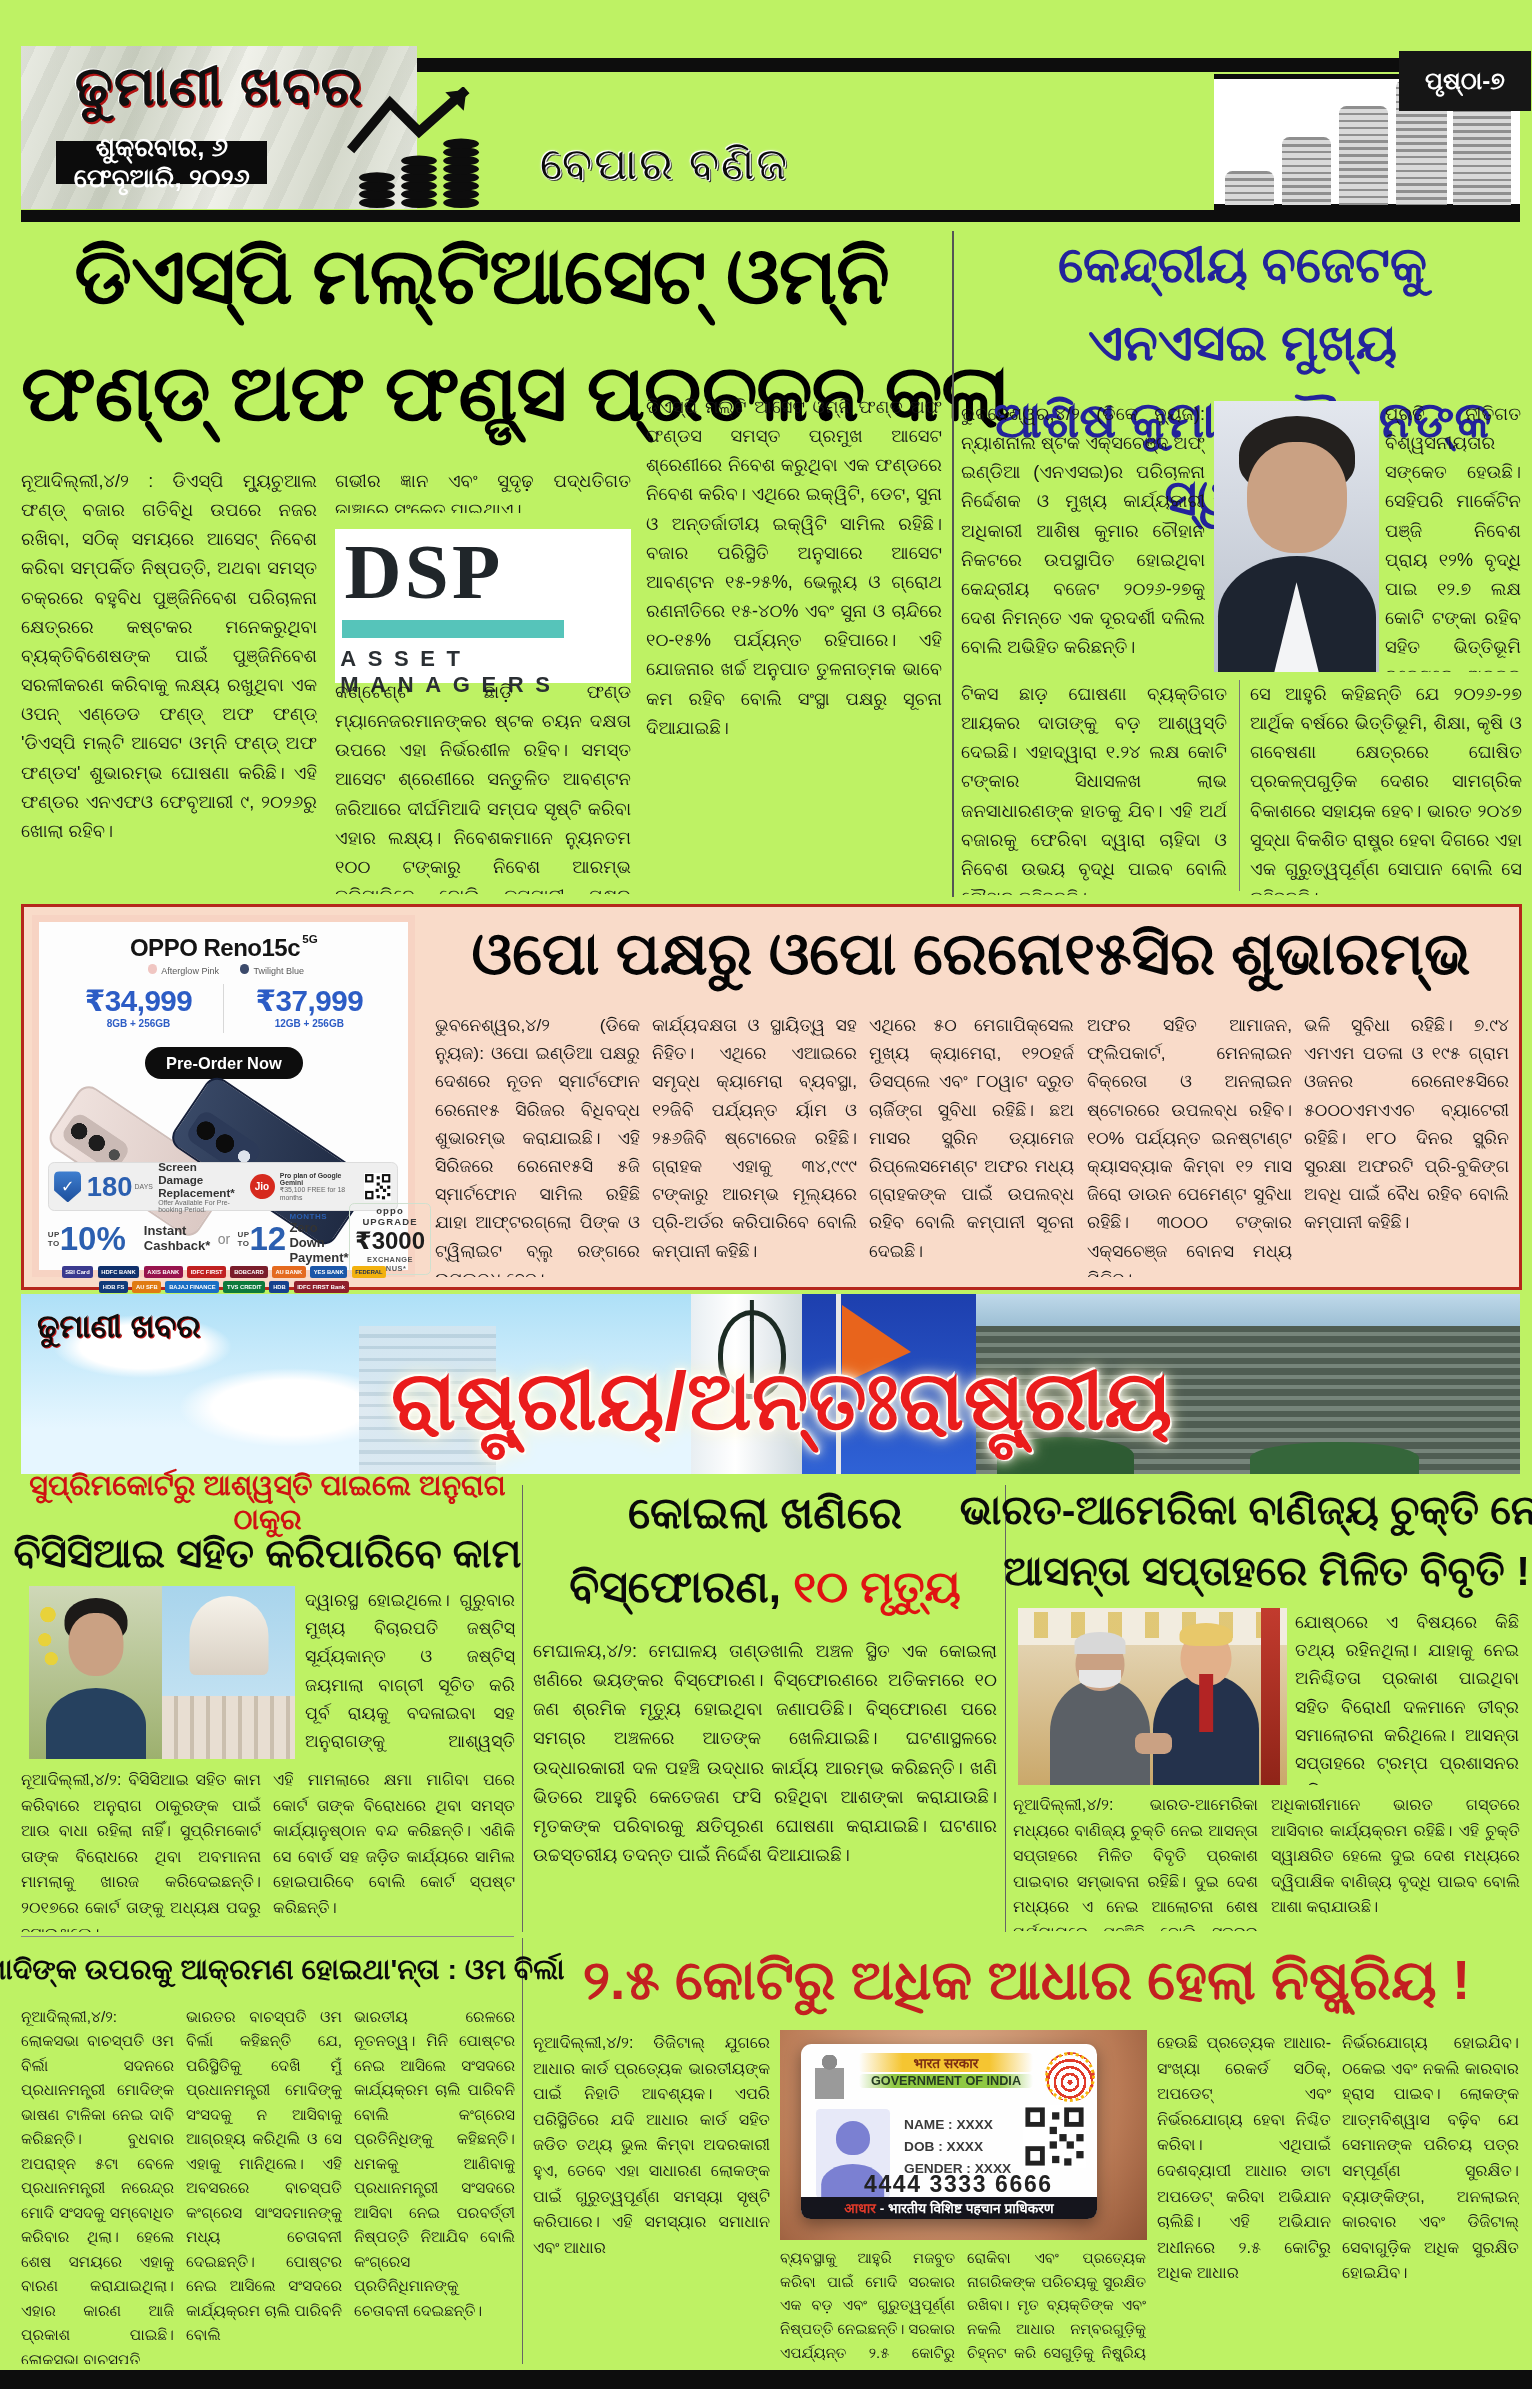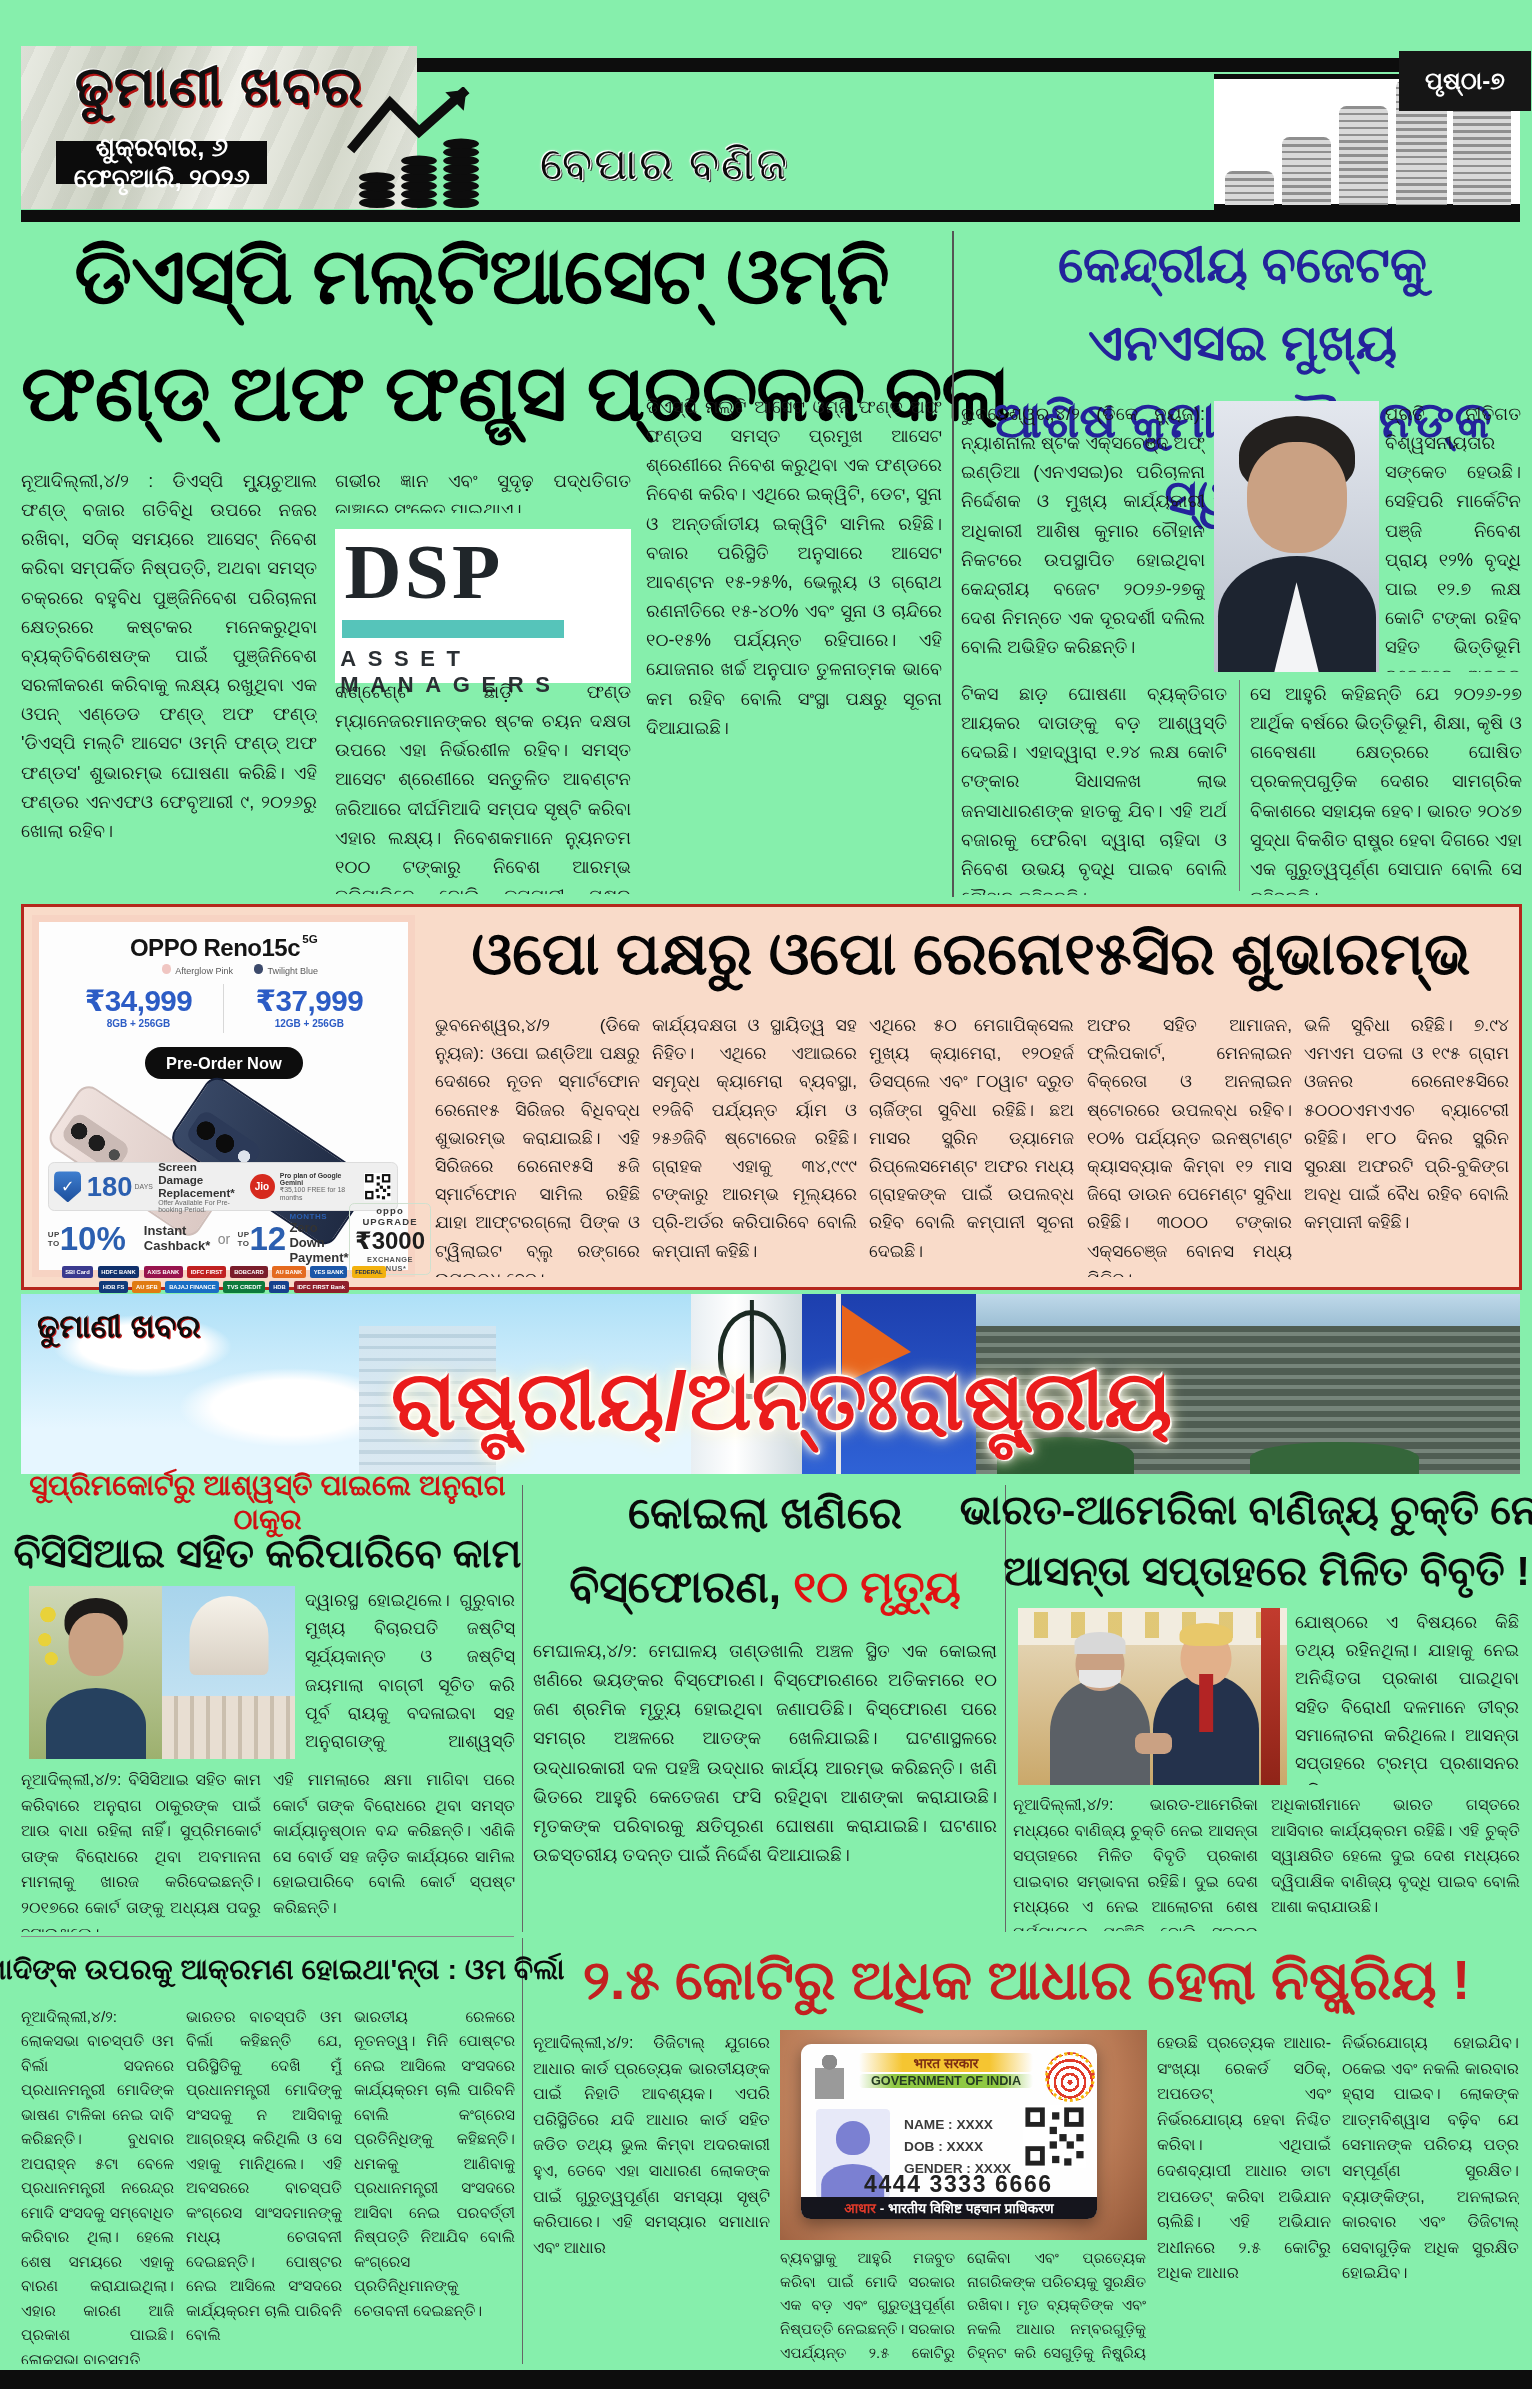--- a/index.html
+++ b/index.html
@@ -1,16 +1,16 @@
 <!DOCTYPE html>
 <html style="font-size:8.4px"><head>
 <meta charset="utf-8">
 <style>
   html,body{margin:0;padding:0;background:#9a9a9a;}
-  #page{position:relative;width:1533px;height:2389px;background:#86efac;overflow:hidden;
+  #page{position:relative;width:1533px;height:2389px;background:#bef264;overflow:hidden;
         font-family:"Liberation Sans","DejaVu Sans",sans-serif;color:#141414;}
   .abs{position:absolute;}
   .body-text{font-size:18px;line-height:1.62;text-align:justify;color:#161616;overflow:hidden;}
   .body-text-sm{font-size:16px;line-height:1.6;text-align:justify;color:#161616;overflow:hidden;}
   .rule-v{position:absolute;width:1.6px;background:#555;}
   .rule-h{position:absolute;height:1.6px;background:#555;}
   .bar-black{position:absolute;background:#0d0d0d;}
   .center{display:flex;align-items:center;justify-content:center;text-align:center;}
 
   
@@ -210,21 +210,21 @@
   <div class="rule-v" style="left:1239px;top:680px;height:211px;width:1.1px;background:#777;"></div>
   <div class="abs body-text" style="left:1250px;top:680px;width:272px;height:215px;">ସେ ଆହୁରି କହିଛନ୍ତି ଯେ ୨୦୨୬-୨୭ ଆର୍ଥିକ ବର୍ଷରେ ଭିତ୍ତିଭୂମି, ଶିକ୍ଷା, କୃଷି ଓ ଗବେଷଣା କ୍ଷେତ୍ରରେ ଘୋଷିତ ପ୍ରକଳ୍ପଗୁଡ଼ିକ ଦେଶର ସାମଗ୍ରିକ ବିକାଶରେ ସହାୟକ ହେବ। ଭାରତ ୨୦୪୭ ସୁଦ୍ଧା ବିକଶିତ ରାଷ୍ଟ୍ର ହେବା ଦିଗରେ ଏହା ଏକ ଗୁରୁତ୍ୱପୂର୍ଣ୍ଣ ସୋପାନ ବୋଲି ସେ କହିଛନ୍ତି।</div>
 
   <div id="oppo-strip" class="abs" style="left:21px;top:904px;width:1495px;height:380px;">
 
     <div id="ad-box" class="abs" style="left:8.4px;top:8.4px;width:369px;height:348px;">
       <div class="abs" style="left:0;top:9.5px;width:100%;text-align:center;">
         <span class="ad-title">OPPO Reno15c</span>
         <span class="ad-sup">5G</span>
       </div>
-      <div class="abs" style="left:16px;top:42px;width:100%;display:flex;justify-content:center;gap:21px;align-items:center;">
+      <div class="abs" style="left:2px;top:42px;width:100%;display:flex;justify-content:center;gap:21px;align-items:center;">
         <span><span class="color-dot" style="background:#f0c6c2;"></span><span class="color-label">Afterglow Pink</span></span>
         <span><span class="color-dot" style="background:#3c4a6b;"></span><span class="color-label">Twilight Blue</span></span>
       </div>
       <div class="abs" style="left:0;top:62px;width:100%;display:flex;justify-content:center;">
         <div style="width:46%;text-align:center;">
           <div class="price">₹34,999</div>
           <div class="storage">8GB + 256GB</div>
         </div>
         <div style="width:1.1px;height:49px;background:#d8d8d8;"></div>
         <div style="width:46%;text-align:center;">

